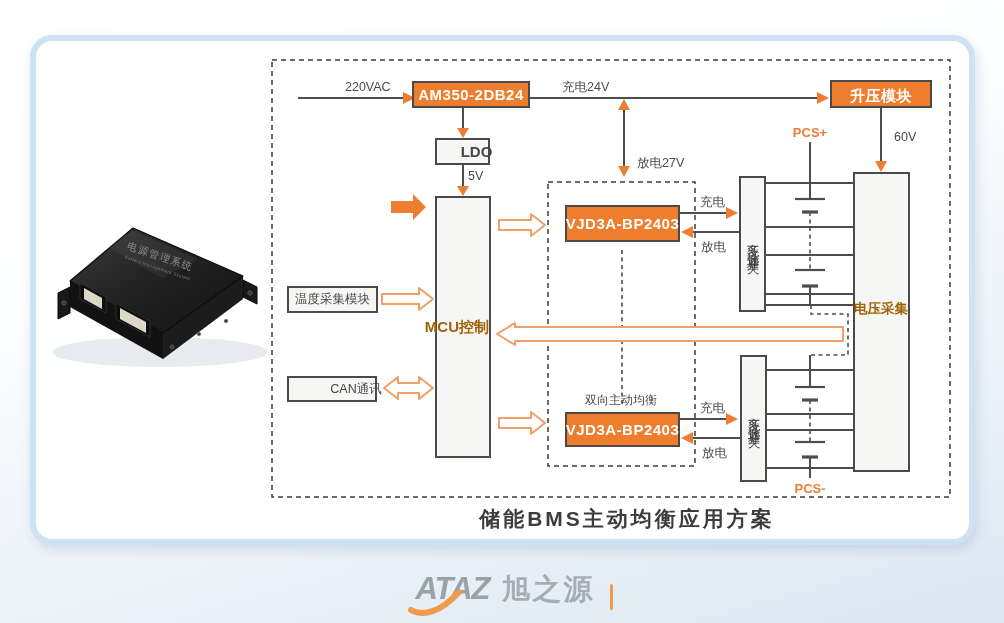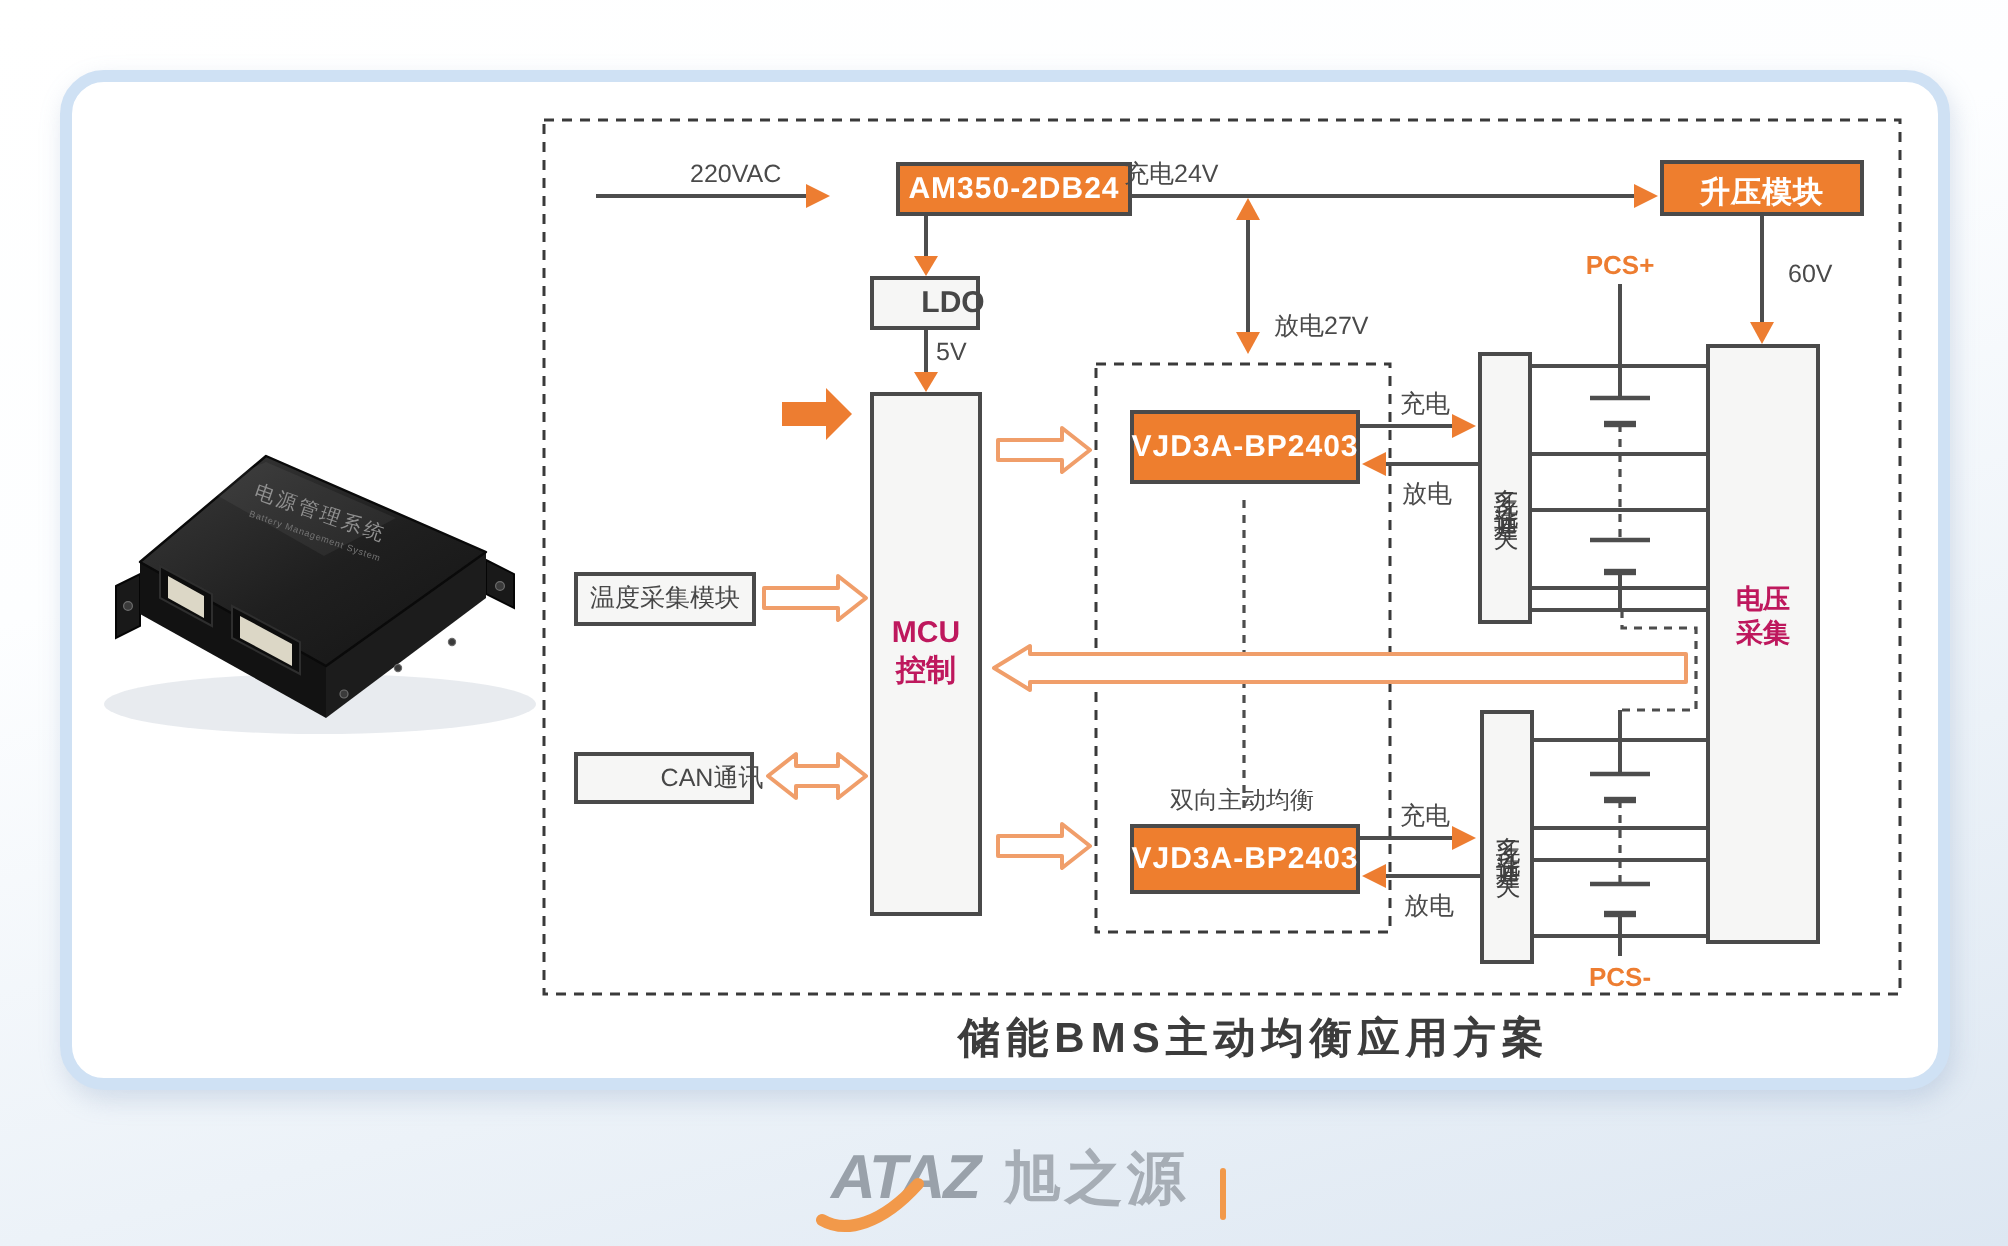--- a/index.html
+++ b/index.html
@@ -16,21 +16,21 @@
   .svgLayer{position:absolute;left:0;top:0;width:1004px;height:623px;}
   .box{
     position:absolute;box-sizing:border-box;border:2px solid #4a4a4a;
     display:flex;align-items:center;justify-content:center;text-align:center;
     white-space:nowrap;
   }
   .orange{background:#EE7E2E;color:#ffffff;font-weight:bold;}
   .light{background:#f6f6f5;color:#474747;}
   .f15{font-size:15px;letter-spacing:.5px;}
   .f13{font-size:12.5px;}
-  .twoLine{flex-direction:column;line-height:1.25;font-weight:bold;font-size:15px;color:#be185d;}
+  .twoLine{flex-direction:row;line-height:1.25;font-weight:bold;font-size:15px;color:#a16207;justify-content:flex-end;}
   .vert{
     writing-mode:vertical-lr;text-orientation:upright;
     font-size:12.5px;letter-spacing:3px;color:#3f3f3f;font-weight:500;
   }
   .lbl{position:absolute;font-size:12.5px;color:#4a4a4a;white-space:nowrap;font-weight:500;}
   .ctr{transform:translateX(-50%);text-align:right;}
   .pcs{color:#ED7D31;font-weight:bold;font-size:13px;}
   .caption{
     position:absolute;left:627px;top:505px;transform:translateX(-50%);
     font-size:21px;font-weight:700;color:#3c3c3c;letter-spacing:3px;white-space:nowrap;
@@ -156,21 +156,21 @@
     <polygon points="391,201 413,201 413,194 426,207 413,220 413,213 391,213" fill="#ED7D31"></polygon>
     <g fill="#ffffff" stroke="#F09E6A" stroke-width="2" stroke-linejoin="round">
       <polygon points="382,294 419,294 419,288 433,299 419,310 419,304 382,304"></polygon>
       <polygon points="384,388 398,377 398,383 419,383 419,377 433,388 419,399 419,393 398,393 398,399"></polygon>
       <polygon points="499,220 531,220 531,214 545,225 531,236 531,230 499,230"></polygon>
       <polygon points="499,418 531,418 531,412 545,423 531,434 531,428 499,428"></polygon>
       <polygon points="497,334 515,323 515,327 843,327 843,341 515,341 515,345"></polygon>
     </g>
   </svg>
 
-  <div class="box orange f15" style="left:412px;top:81px;width:118px;height:27px;margin-left:36px;">
+  <div class="box orange f15" style="left:412px;top:81px;width:118px;height:27px;">
       <span>AM350-2DB24</span>
     </div>
 
   <div class="box orange f15" style="left:830px;top:80px;width:102px;height:28px;align-items:flex-end;">
       <span>升压模块</span>
     </div>
 
   <div class="box light" style="left:435px;top:138px;width:55px;height:27px;font-weight:bold;font-size:15px;padding-left:28px;">
       <span>LDO</span>
     </div>

